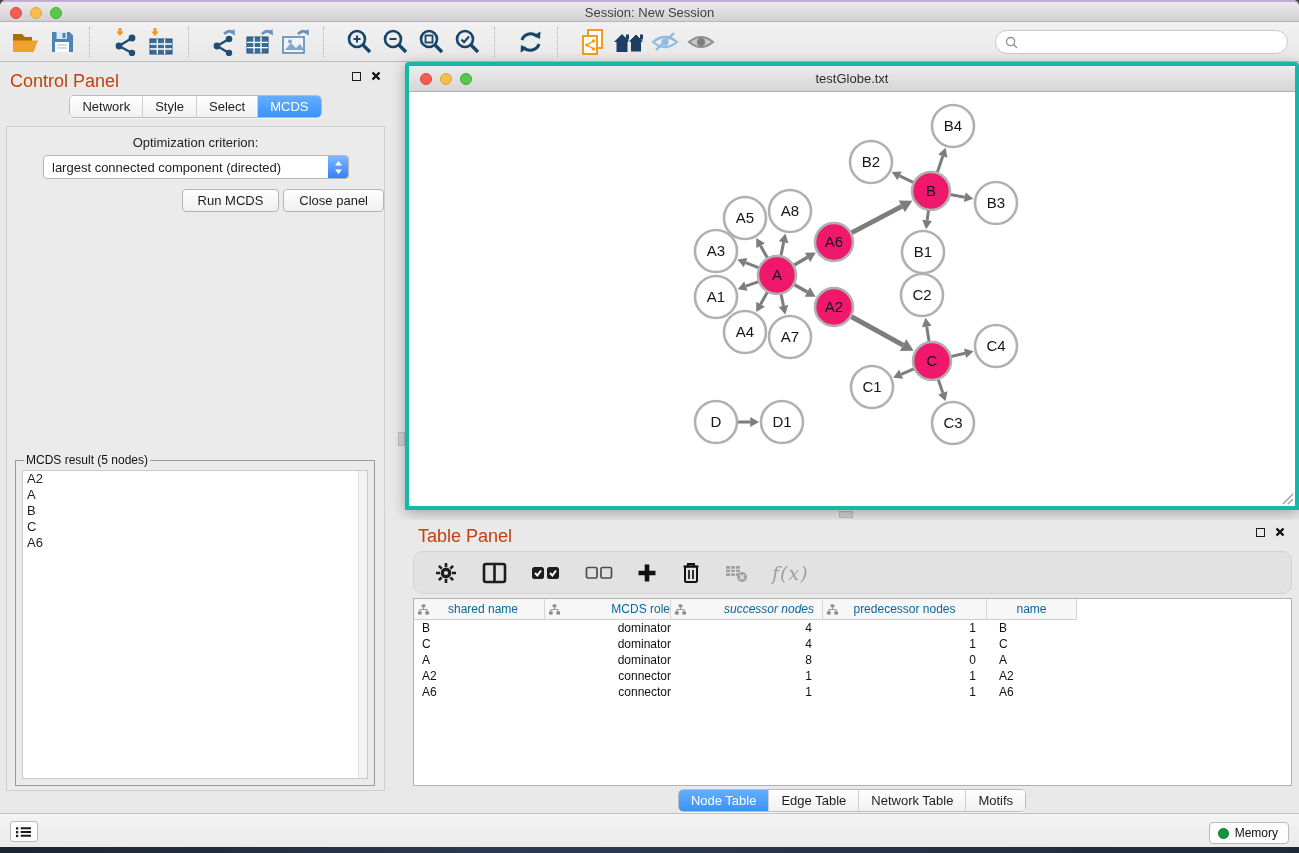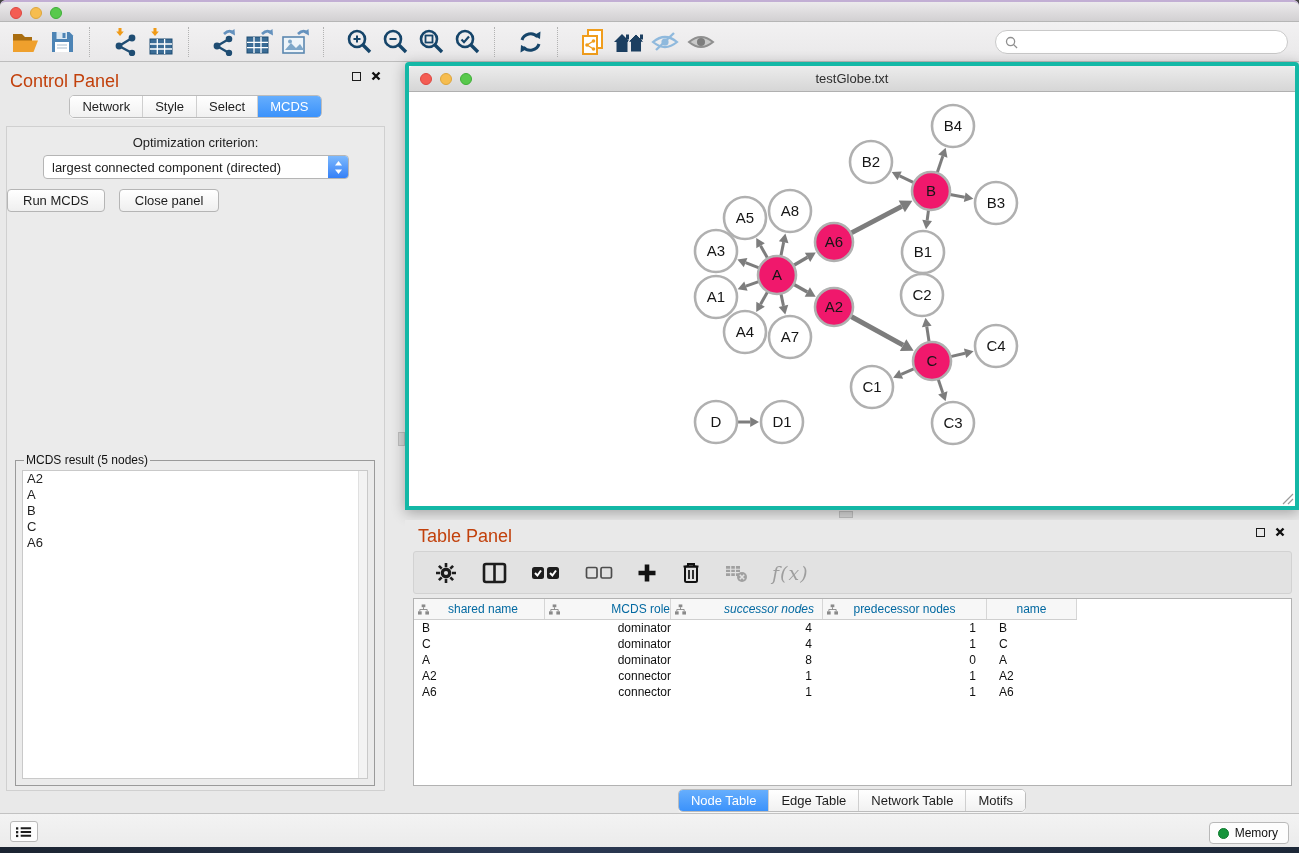--- a/index.html
+++ b/index.html
@@ -57,21 +57,21 @@
   .opt-label { position:absolute; left:0; right:0; top:8px; text-align:center; font-size:13px; }
   .dropdown {
     position:absolute; left:36px; right:35px; top:28px; height:24px;
     background:#fff; border:1px solid #b5b5b5; border-radius:4px; display:flex; align-items:center;
   }
   .dropdown .val { flex:1; font-size:13px; padding:0 8px; white-space:nowrap; overflow:hidden; }
   .dropdown .step {
     width:20px; height:22px; border-radius:0 3px 3px 0;
     background:linear-gradient(#7db9fd,#3580f7); display:flex; align-items:center; justify-content:center;
   }
-  .btnrow { position:absolute; left:0; right:0; top:62px; display:flex; justify-content:flex-start; gap:14px; }
+  .btnrow { position:absolute; left:0; right:0; top:62px; display:flex; justify-content:flex-end; gap:4px; }
   .btn {
     font-size:13px; color:#1d1d1d; padding:3px 15px; background:linear-gradient(#ffffff,#efefef);
     border:1px solid #b5b5b5; border-radius:4px;
   }
   fieldset.resultbox {
     position:absolute; left:8px; right:9px; top:326px; bottom:4px;
     border:1px solid #9a9a9a; padding:3px 6px 6px 6px; background:transparent;
   }
   fieldset.resultbox legend { font-size:12px; padding:0 2px; margin-left:2px; color:#111; }
   .resultlist { position:relative; width:100%; height:100%; background:#fff; border:1px solid #c9c9c9; overflow:hidden; }
@@ -91,21 +91,21 @@
   .netcanvas { position:absolute; left:1px; right:1px; top:27px; bottom:1px; background:#fff; overflow:hidden; }
   .resize-grip { position:absolute; right:1px; bottom:1px; }
   
   .divider-thumb { position:absolute; background:#d4d4d4; border:1px solid #bdbdbd; }
   
   .tpanel { position:absolute; left:405px; top:520px; width:894px; height:292px; background:#e9e9e9; }
   .tpanel-head { position:absolute; left:13px; top:6px; }
   .tpanel-ctl { position:absolute; right:14px; top:7px; }
   .ttoolbar {
     position:absolute; left:8px; right:7px; top:31px; height:43px;
-    background:#e2e2e2; border:1px solid #d2d2d2; border-radius:3px;
+    background:#e2e2e2; border:1px solid #d2d2d2; border-radius:10px;
     display:flex; align-items:center; gap:24px; padding-left:20px;
   }
   .ttool { display:flex; align-items:center; justify-content:center; height:30px; }
   .ntable { position:absolute; left:8px; right:7px; top:78px; height:188px; background:#fff; border:1px solid #b2b2b2; overflow:hidden; }
   .thead { display:flex; height:21px; border-bottom:1px solid #cfcfcf; width:663px; background:#f7f7f7; }
   .thcell {
     position:relative; font-size:12px; color:#0369a1; text-align:center; line-height:20px;
     border-right:1px solid #d6d6d6; background:#f7f7f7;
   }
   .thcell .hicon { position:absolute; left:4px; top:5px; }
@@ -140,20 +140,21 @@
 <body>
 
 <div class="app">
 
   <div class="titlebar">
     <div class="lights">
       <span class="light red"></span>
       <span class="light yellow"></span>
       <span class="light green"></span>
     </div>
+    <div class="title">Session: New Session</div>
   </div>
 
   <div class="toolbar">
     <div class="tbtn">
       <svg width="28" height="24" viewBox="0 0 28 24">
           <path d="M1 4 h9 l3 3 h7 v4 H1z" fill="#a96d10"></path>
           <path d="M1 10.5 h25 l-4.5 11.5 H1z" fill="#efa02d"></path>
         </svg>
     </div>
     <div class="tbtn">

